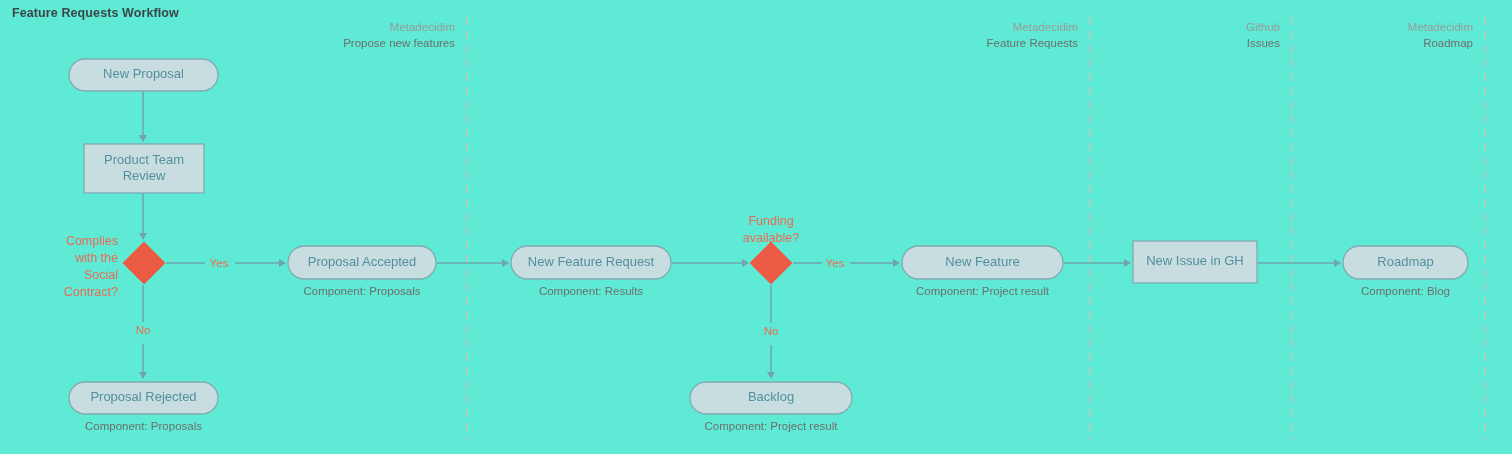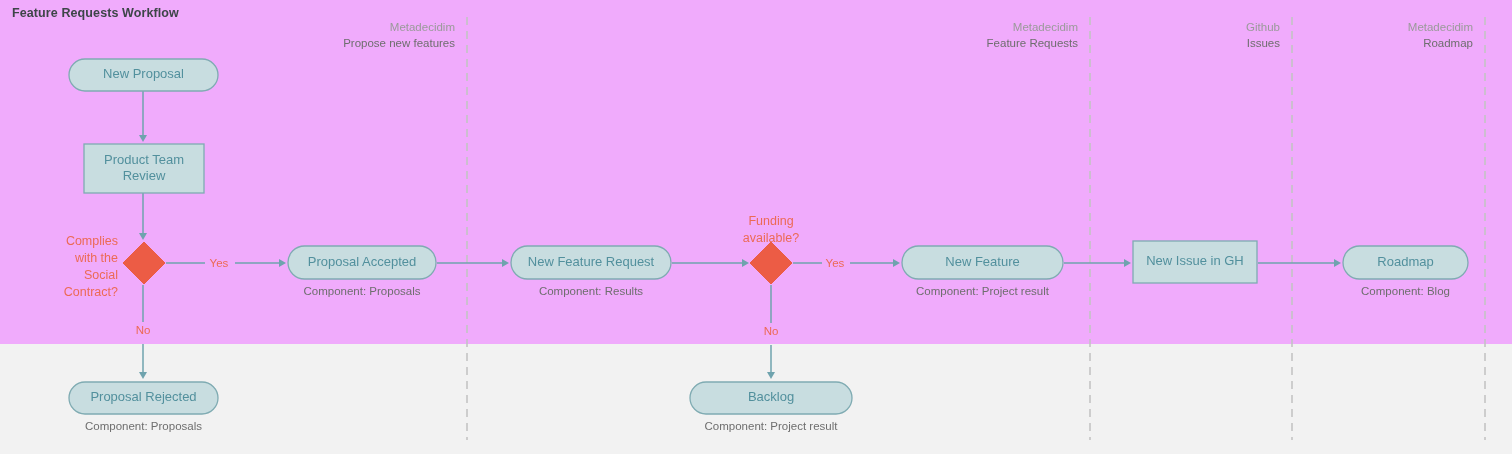--- a/index.html
+++ b/index.html
@@ -12,22 +12,22 @@
     width: 1512px;
     height: 454px;
     font-family: "Liberation Sans", sans-serif;
     -webkit-font-smoothing: antialiased;
     overflow: hidden;
     position: relative;
   }
   #diagram-root {
     position: relative;
     width: 1512px;
-    height: 344px;
-    background: #f0abfc;
+    height: 454px;
+    background: #5eead4;
   }
   .page-title {
     position: absolute;
     left: 12px;
     top: 6px;
     font-size: 12.5px;
     font-weight: bold;
     color: #3d4548;
     letter-spacing: 0.1px;
     white-space: nowrap;

